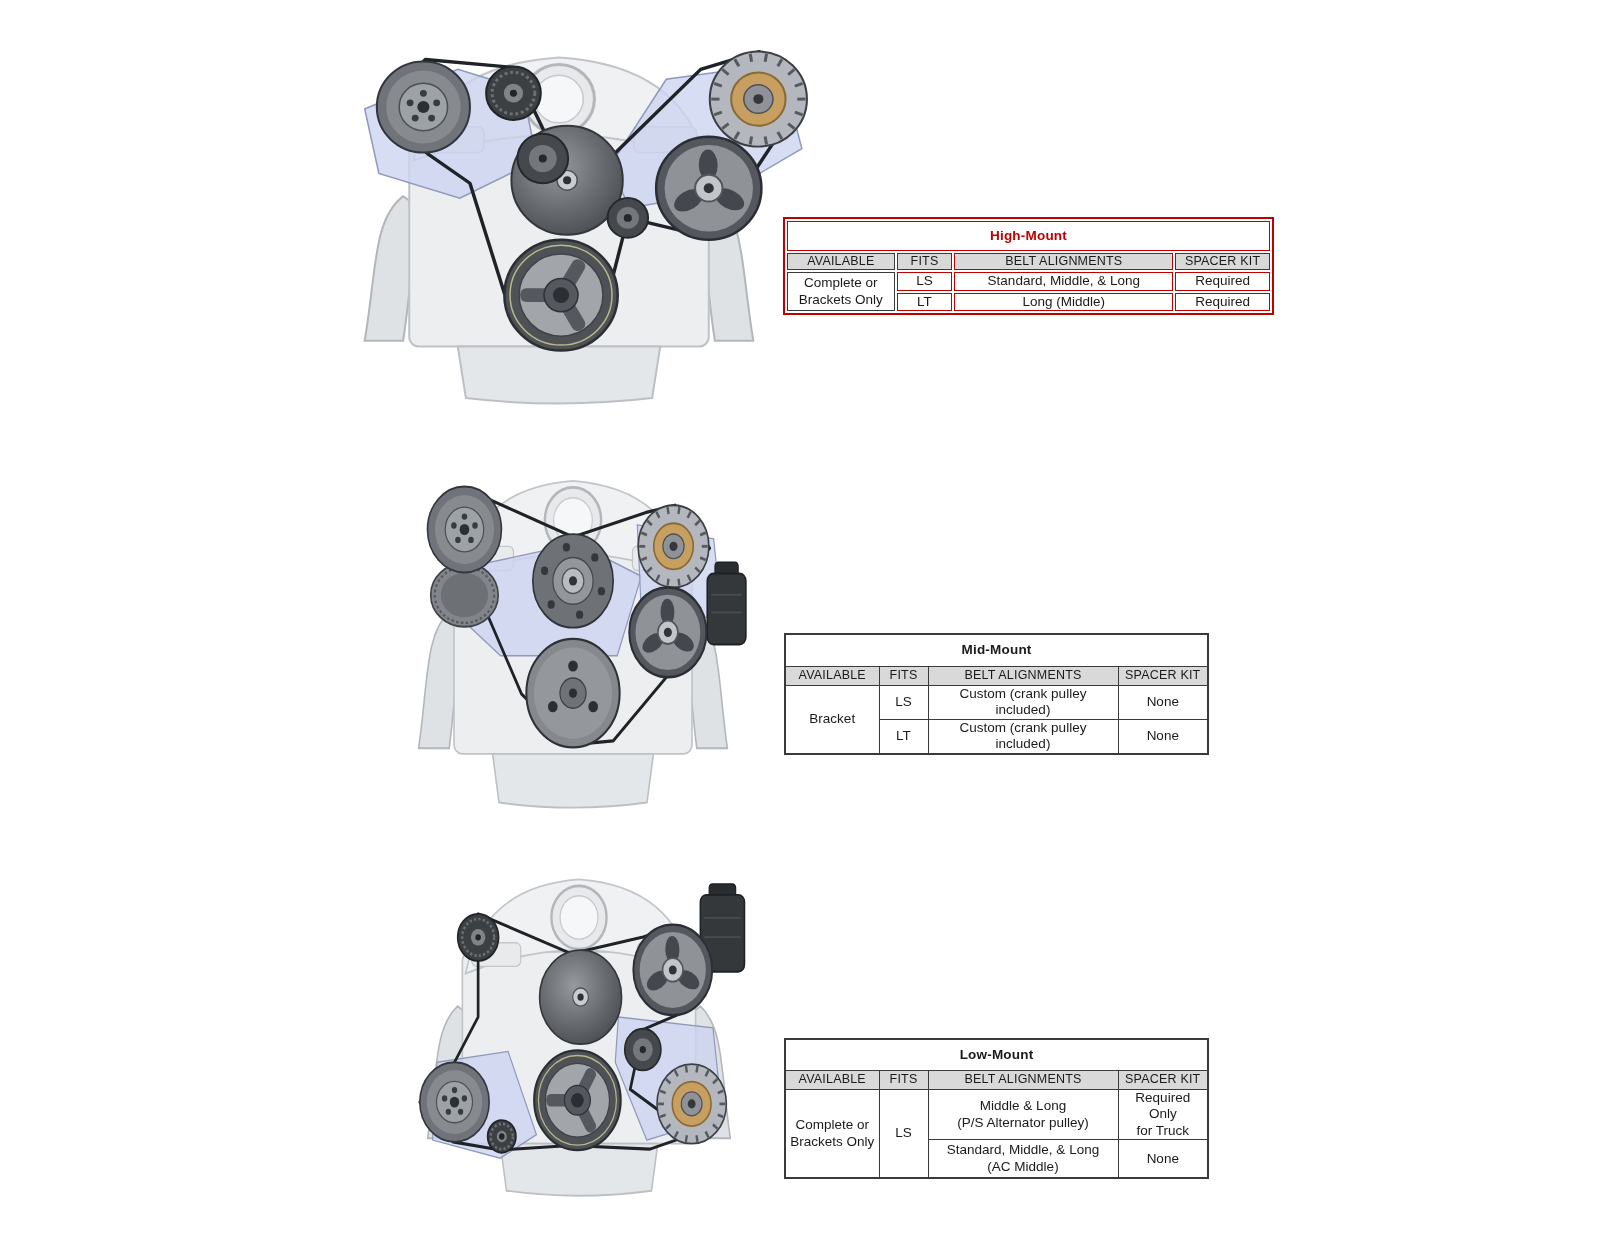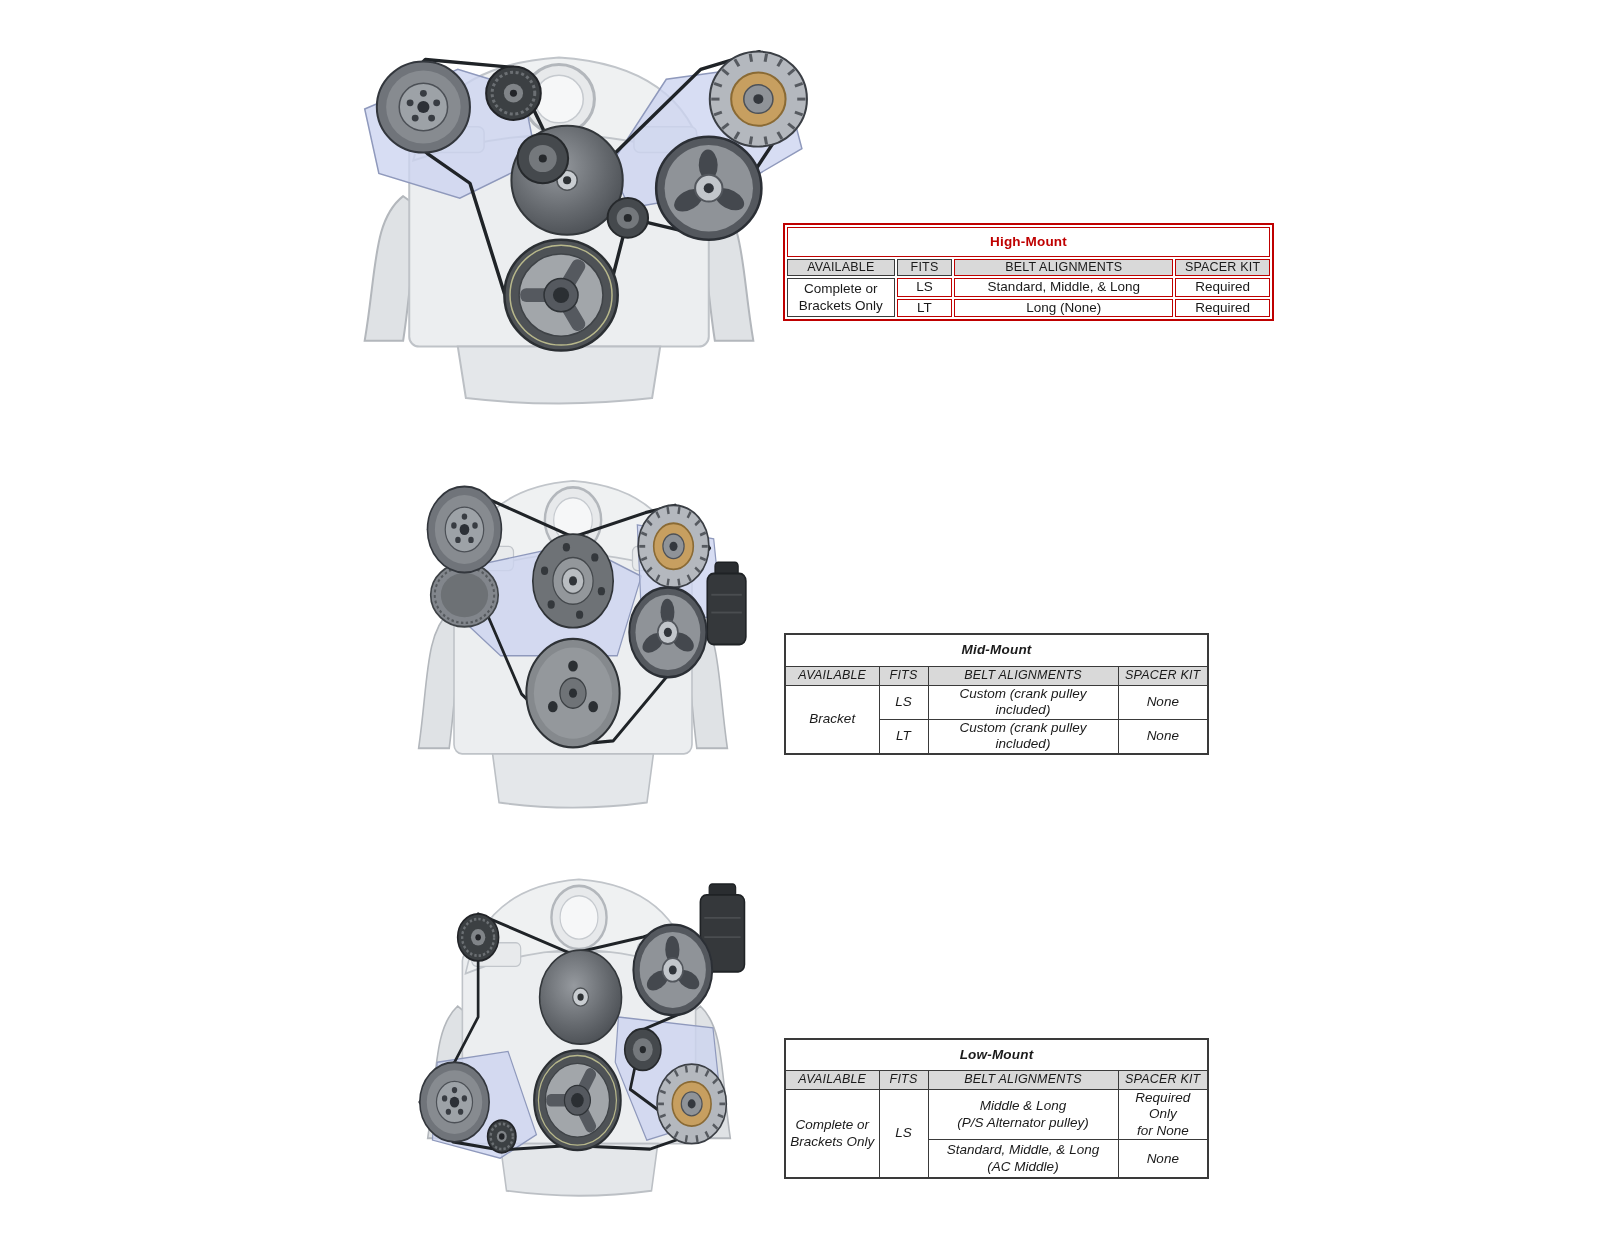--- a/index.html
+++ b/index.html
@@ -19,21 +19,21 @@
   tr.hdr td{background:var(--hdr-bg);font-size:12.5px;letter-spacing:.2px;}
   td .ln{display:block;}
 
   
   table.red{border-collapse:separate;border-spacing:2px;border:2px solid var(--red);}
   table.red td{border:1.5px solid var(--red);}
   table.red td.dark-border{border-color:var(--dark);}
   table.red td.title-cell{color:var(--red);}
 
   
-  table.dark{border-collapse:collapse;border:2px solid var(--dark);font-style:italic;}
+  table.dark{border-collapse:collapse;border:2px solid var(--dark);}
   table.dark td{border:1.4px solid var(--dark);}
 </style>
 </head>
 <body>
 
 <div class="engine" id="eng-high" style="left:306px;top:10px;width:506px;height:396px;">
     <svg viewBox="0 0 500 400" preserveAspectRatio="none" xmlns="http://www.w3.org/2000/svg">
       <defs></defs>
       <path d="M96,188 C66,212 70,262 58,334 L96,334 C104,282 104,236 118,204 Z" fill="#dfe2e5" stroke="#b3b7bc" stroke-width="2"></path>
       <path d="M404,188 C434,212 430,262 442,334 L404,334 C396,282 396,236 382,204 Z" fill="#dfe2e5" stroke="#b3b7bc" stroke-width="2"></path>
@@ -284,21 +284,21 @@
       <circle cx="84.24123466973936" cy="304.6790243257493" r="3.4" fill="#383c42"></circle>
       <circle cx="79.44605398490397" cy="289.9209756742507" r="3.4" fill="#383c42"></circle>
       <circle cx="92" cy="294" r="6" fill="#2c3036"></circle>
       <circle cx="152" cy="332" r="18" fill="#3c4043" stroke="#222428" stroke-width="2"></circle>
       <circle cx="152" cy="332" r="14.040000000000001" fill="none" stroke="#6b6f73" stroke-width="3" stroke-dasharray="3,2.6"></circle>
       <circle cx="152" cy="332" r="6.3" fill="#808488"></circle>
       <circle cx="152" cy="332" r="3.5" fill="#222428"></circle>
     </svg>
   </div>
 
-<table class="spec red" style="left:783px;top:223px;width:491px;">
+<table class="spec red" style="left:783px;top:217px;width:491px;">
   <colgroup>
       <col style="width:91px">
       <col style="width:47px">
       <col style="width:185px">
       <col style="width:80px">
     </colgroup>
   <tbody>
       <tr>
     <td colspan="4" class="title-cell" style="height:28px;">High-Mount</td>
   </tr>
@@ -312,21 +312,21 @@
     <td rowspan="2" class="dark-border">
       <span class="ln">Complete or</span>
       <span class="ln">Brackets Only</span>
     </td>
     <td style="height:16px;">LS</td>
     <td>Standard, Middle, &amp; Long</td>
     <td>Required</td>
   </tr>
   <tr>
     <td style="height:16px;">LT</td>
-    <td>Long (None)</td>
+    <td>Long (Middle)</td>
     <td>Required</td>
   </tr>
 </tbody>
   </table>
 
 <table class="spec dark" style="left:784px;top:633px;width:423px;">
   <colgroup>
       <col style="width:94px">
       <col style="width:49px">
       <col style="width:190px">
@@ -380,21 +380,21 @@
       <span class="ln">Complete or</span>
       <span class="ln">Brackets Only</span>
     </td>
     <td rowspan="2">LS</td>
     <td style="height:40px;">
       <span class="ln">Middle &amp; Long</span>
       <span class="ln">(P/S Alternator pulley)</span>
     </td>
     <td>
       <span class="ln">Required Only</span>
-      <span class="ln">for None</span>
+      <span class="ln">for Truck</span>
     </td>
   </tr>
   <tr>
     <td style="height:37px;">
       <span class="ln">Standard, Middle, &amp; Long</span>
       <span class="ln">(AC Middle)</span>
     </td>
     <td>None</td>
   </tr>
 </tbody>

